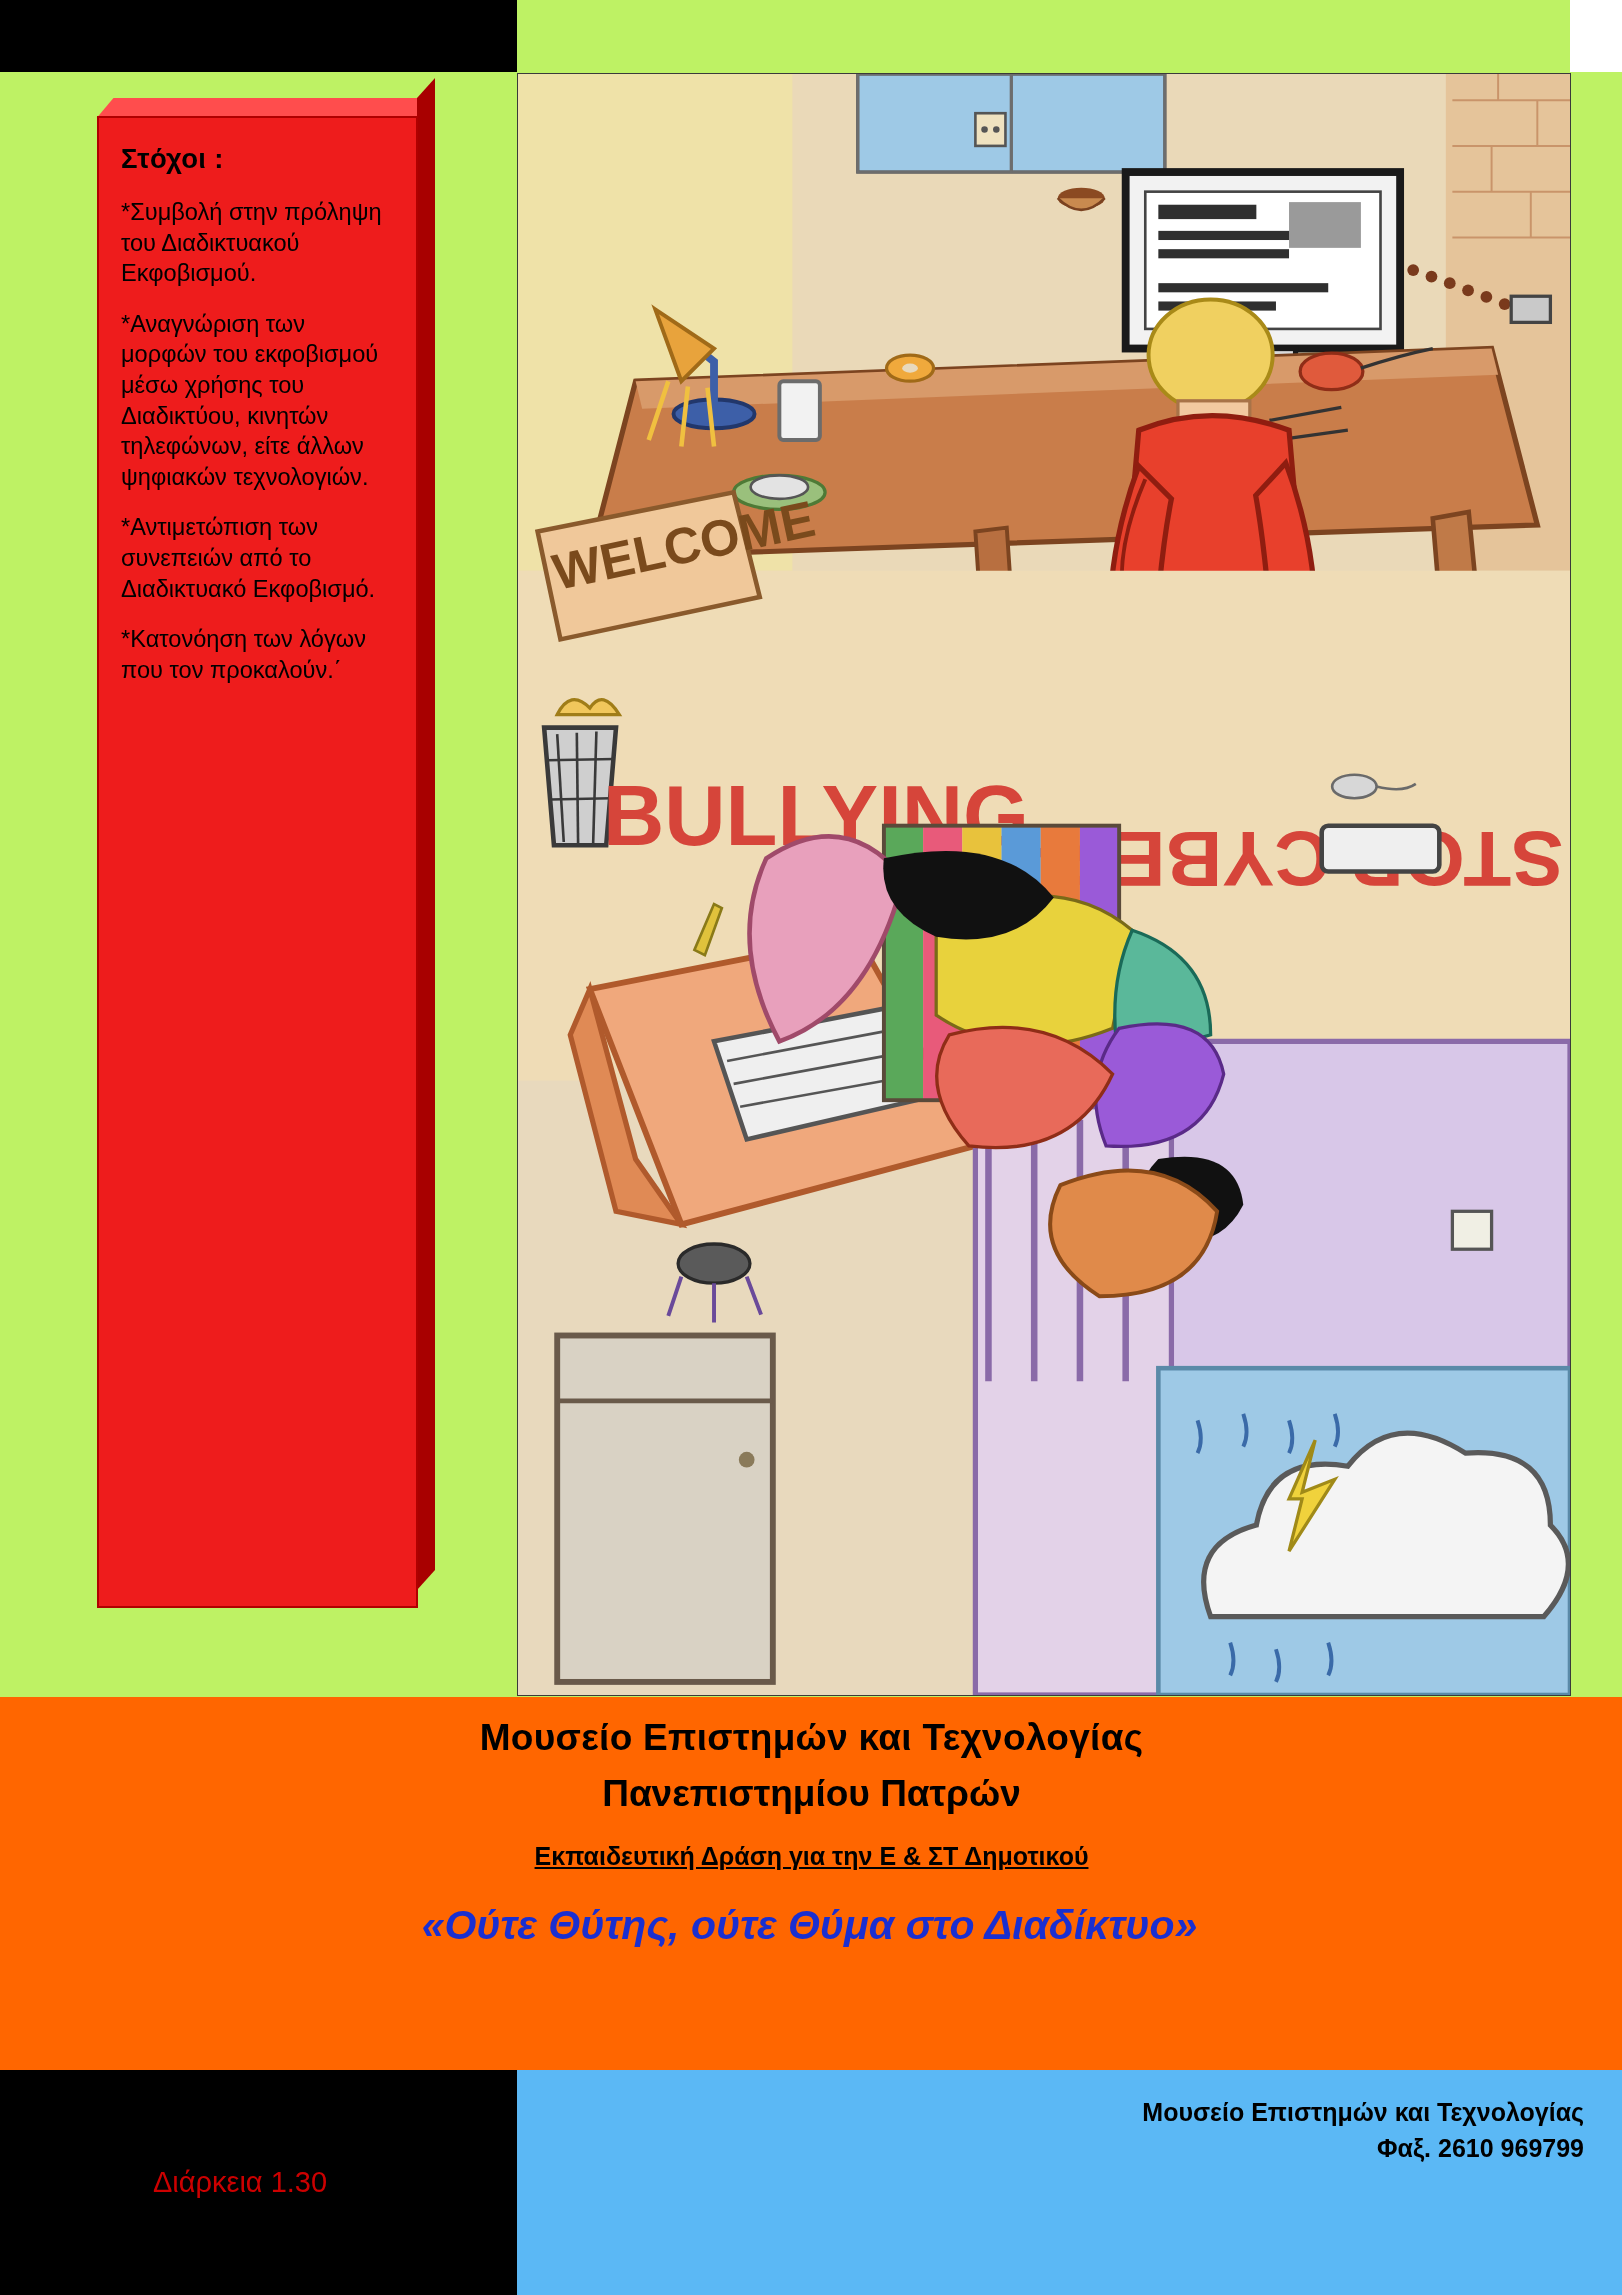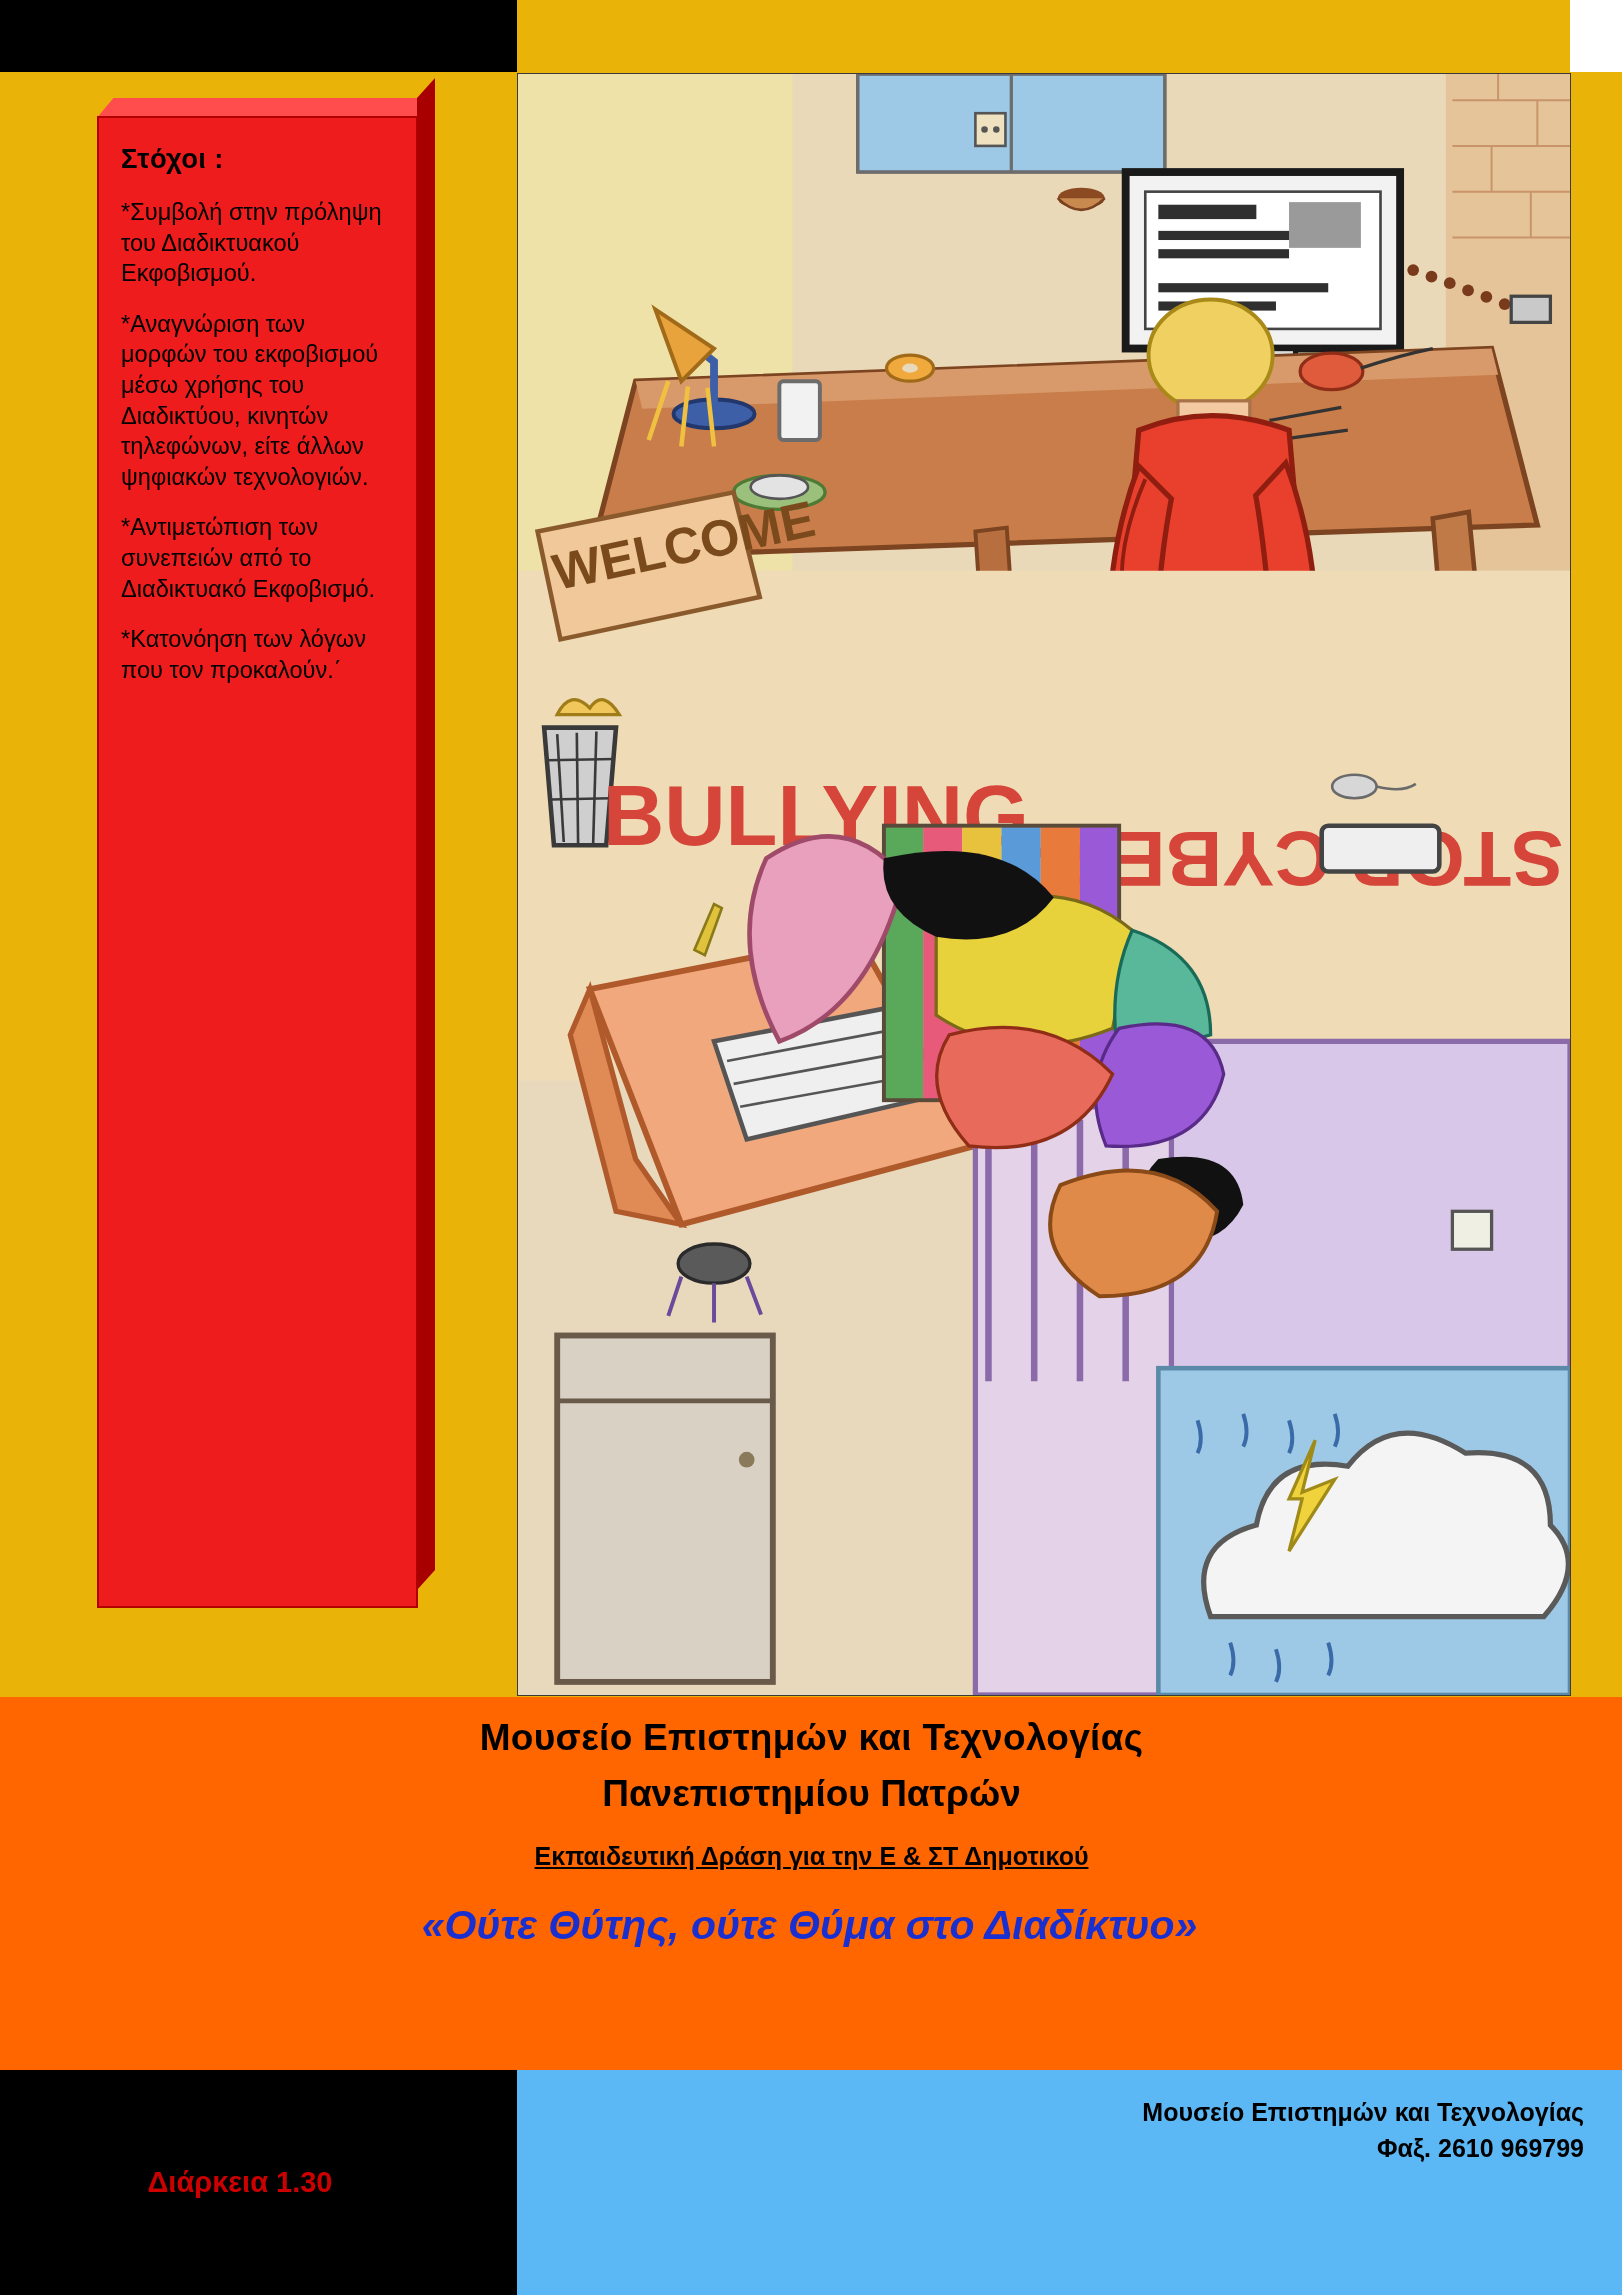--- a/index.html
+++ b/index.html
@@ -12,21 +12,21 @@
     height: 2295px;
     position: relative;
     font-family: "Liberation Sans", sans-serif;
     overflow: hidden;
   }
 
   
   .poster {
     position: absolute;
     inset: 0;
-    background: #eab308;
+    background: #bef264;
   }
 
   
   .top-left-black {
     position: absolute;
     left: 0; top: 0;
     width: 517px; height: 72px;
     background: #000;
   }
   .top-right-white {
@@ -146,21 +146,21 @@
     position: absolute;
     left: 0;
     top: 2070px;
     width: 480px;
     height: 225px;
     display: flex;
     align-items: center;
     justify-content: center;
     color: #cc0000;
     font-size: 29px;
-    font-weight: bold;
+    font-weight: normal;
   }
   .blue-panel {
     position: absolute;
     left: 517px;
     top: 2070px;
     width: 1106px;
     height: 225px;
     background: #5bb8f5;
     color: #000;
     text-align: right;

